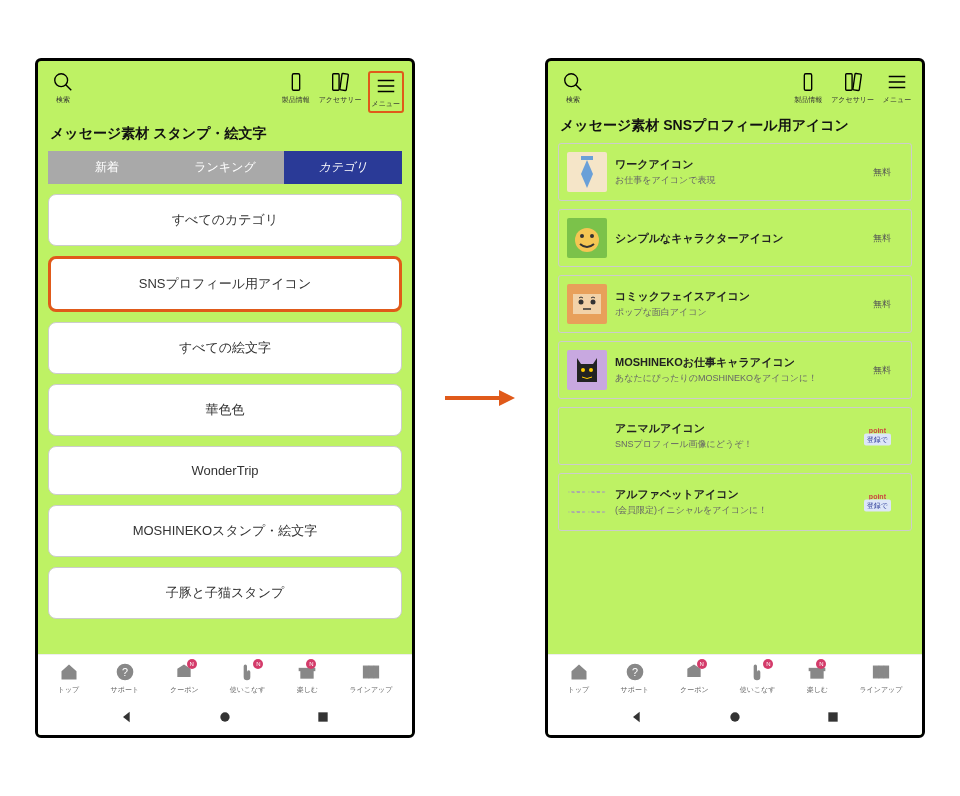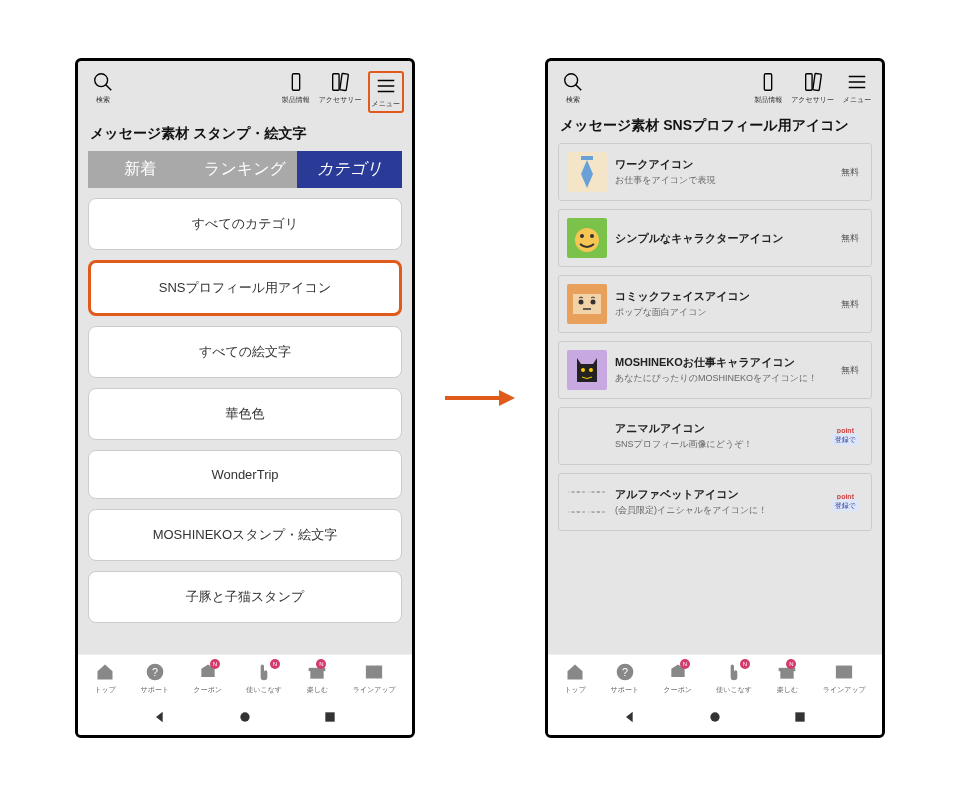--- a/index.html
+++ b/index.html
@@ -7,25 +7,25 @@
     background: #fff;
     font-family: -apple-system, "Hiragino Sans", "Meiryo", sans-serif;
     display: flex;
     align-items: center;
     justify-content: center;
     gap: 30px;
     height: 796px;
     width: 960px;
   }
   .phone {
-    width: 340px;
+    width: 380px;
     height: 680px;
     border: 3px solid #000;
     border-radius: 6px;
-    background: #e5e5e5;
+    background: #bef264;
     display: flex;
     flex-direction: column;
     overflow: hidden;
   }
   .topbar {
     display: flex;
     align-items: flex-start;
     justify-content: space-between;
     padding: 10px 8px 4px 8px;
   }
@@ -42,21 +42,21 @@
     display:flex; align-items:center; justify-content:center;
   }
   .tb-icon svg { width:22px; height:22px; stroke:#000; fill:none; stroke-width:1.5; }
   .tb-label { font-size:7px; color:#333; text-align:center; white-space:nowrap; }
   .menu-highlight { border:2px solid #e05a1a; border-radius:3px; padding:2px; }
   .page-title {
     font-size:14px; font-weight:bold; padding:8px 12px 8px 12px; color:#111;
   }
   .tabs { display:flex; padding:0 10px 10px 10px; gap:0; }
   .tab {
-    flex:1; text-align:center; font-size:16px; color:#fff; padding:8px 8px;
+    flex:1; text-align:center; font-size:12px; color:#fff; padding:8px 8px;
   }
   .tab-gray { background:#a9a9a9; }
   .tab-blue { background:#2a3a97;font-style:italic; }
   .catlist { padding:0 10px; display:flex; flex-direction:column; gap:10px; }
   .cat-item {
     border:1px solid #ccc;
     border-radius:8px;
     text-align:center;
     padding:16px 4px;
     font-size:13px;
@@ -81,21 +81,21 @@
     font-size:10px; color:#555;
   }
   .thumb.quad {
     display:grid; grid-template-columns:1fr 1fr; grid-template-rows:1fr 1fr;
   }
   .thumb.quad > div { border-radius:50%; margin:1px; }
   .icon-text { display:flex; flex-direction:column; gap:2px; flex:1; }
   .icon-title { font-size:11px; font-weight:bold; color:#222; }
   .icon-sub { font-size:9px; color:#666; }
   .badge {
-    position:absolute; right:12px; top:50%; transform:translateY(-50%);
+    position:absolute; right:20px; top:50%; transform:translateY(-50%);
     font-size:9px; color:#555;
     display:flex; flex-direction:column; align-items:center;
   }
   .badge.point .pt { color:#c44; font-size:7px; font-weight:bold; }
   .badge.point .reg { background:#dde6f8; color:#2a3a97; font-size:7px; padding:1px 3px; border-radius:2px; }
   .bottombar {
     display:flex; justify-content:space-around; align-items:center;
     padding:6px 4px 4px 4px; border-top:1px solid #eee;
     background:#fff;
   }

